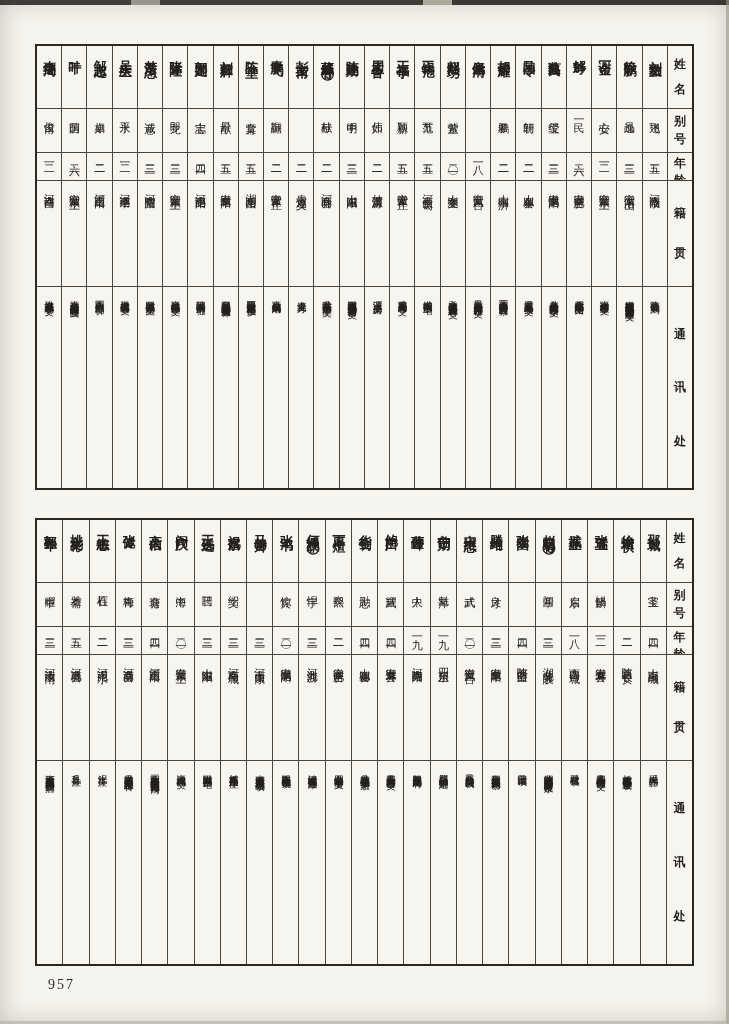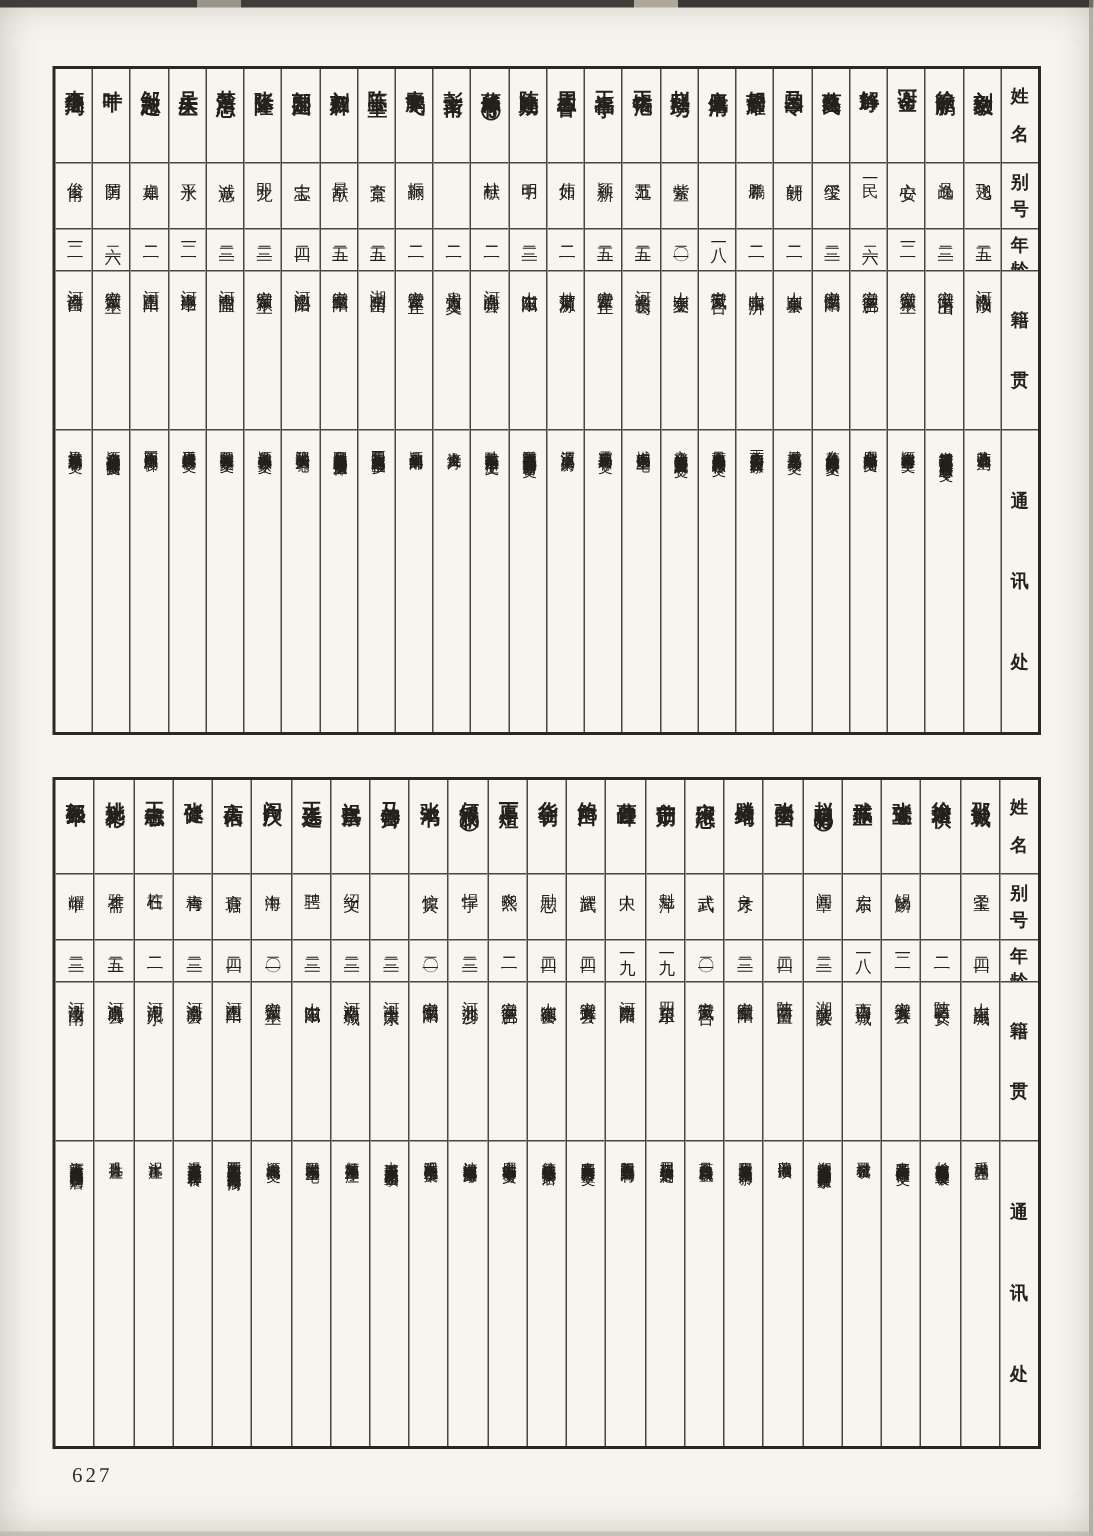--- a/index.html
+++ b/index.html
@@ -955,14 +955,14 @@
         </div>
         <div class="cell c-native">
           <span>河南汝南</span>
         </div>
         <div class="cell c-addr">
           <span>河南驻马店东南八里大郭庄万和堂药店</span>
         </div>
       </div>
     </div>
 
-  <div class="page-number">627</div>
+  <div class="page-number">957</div>
 </div>
 
 </body></html>

